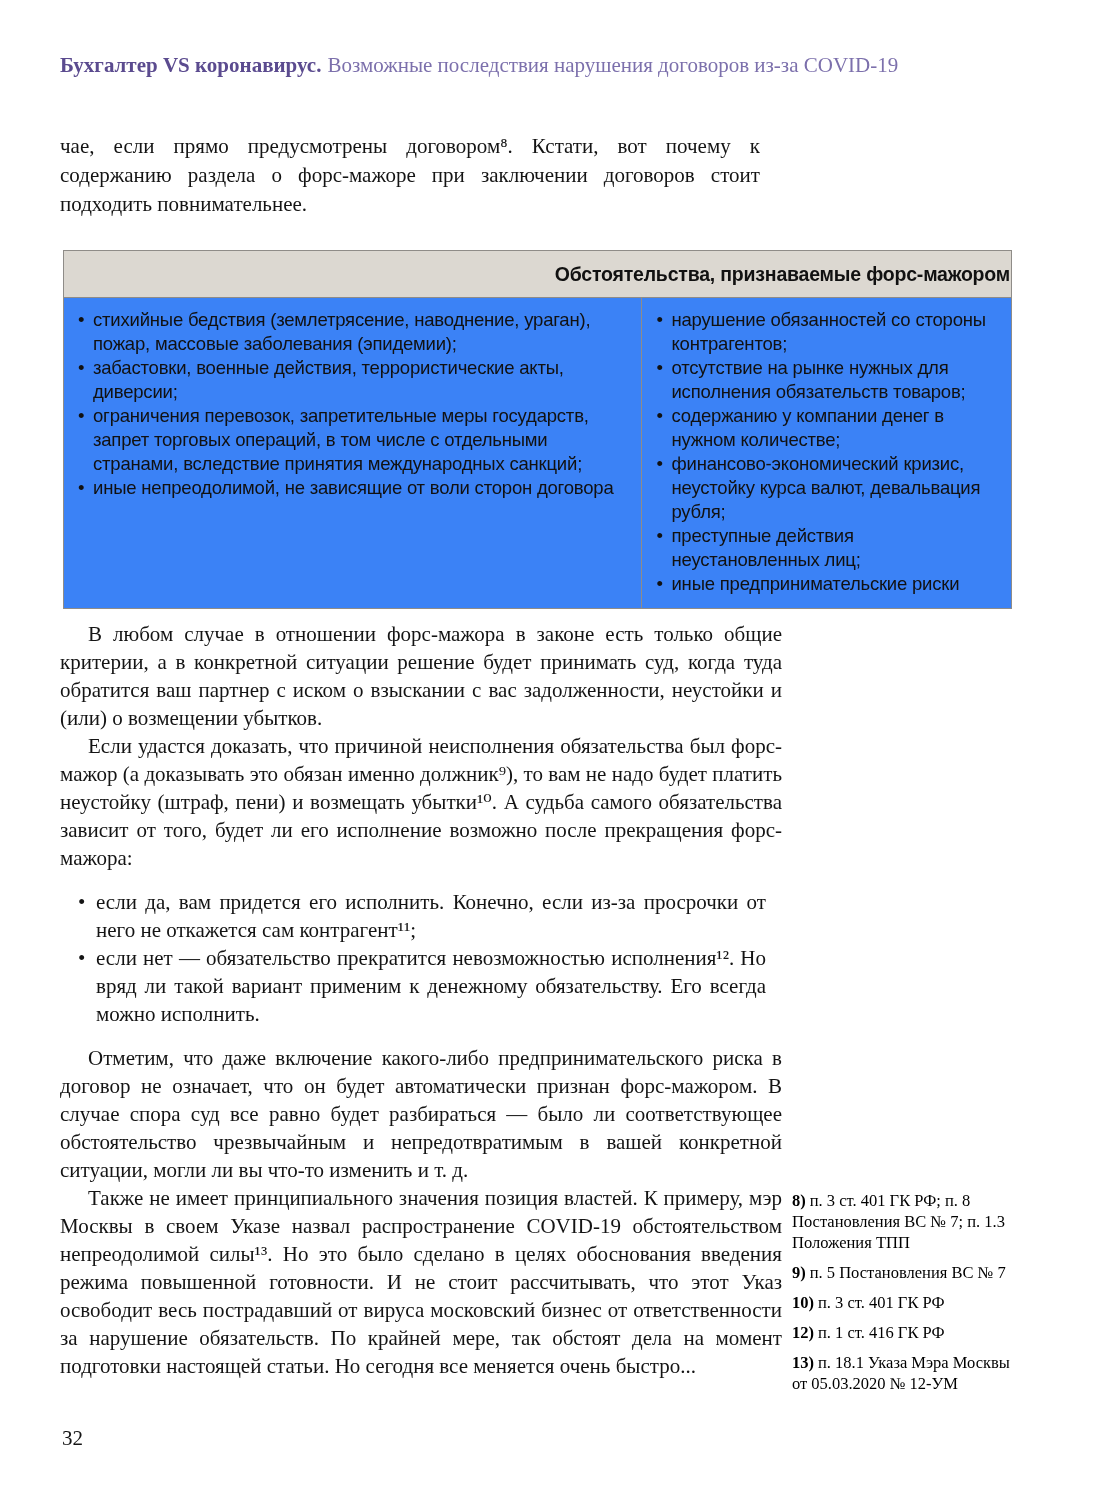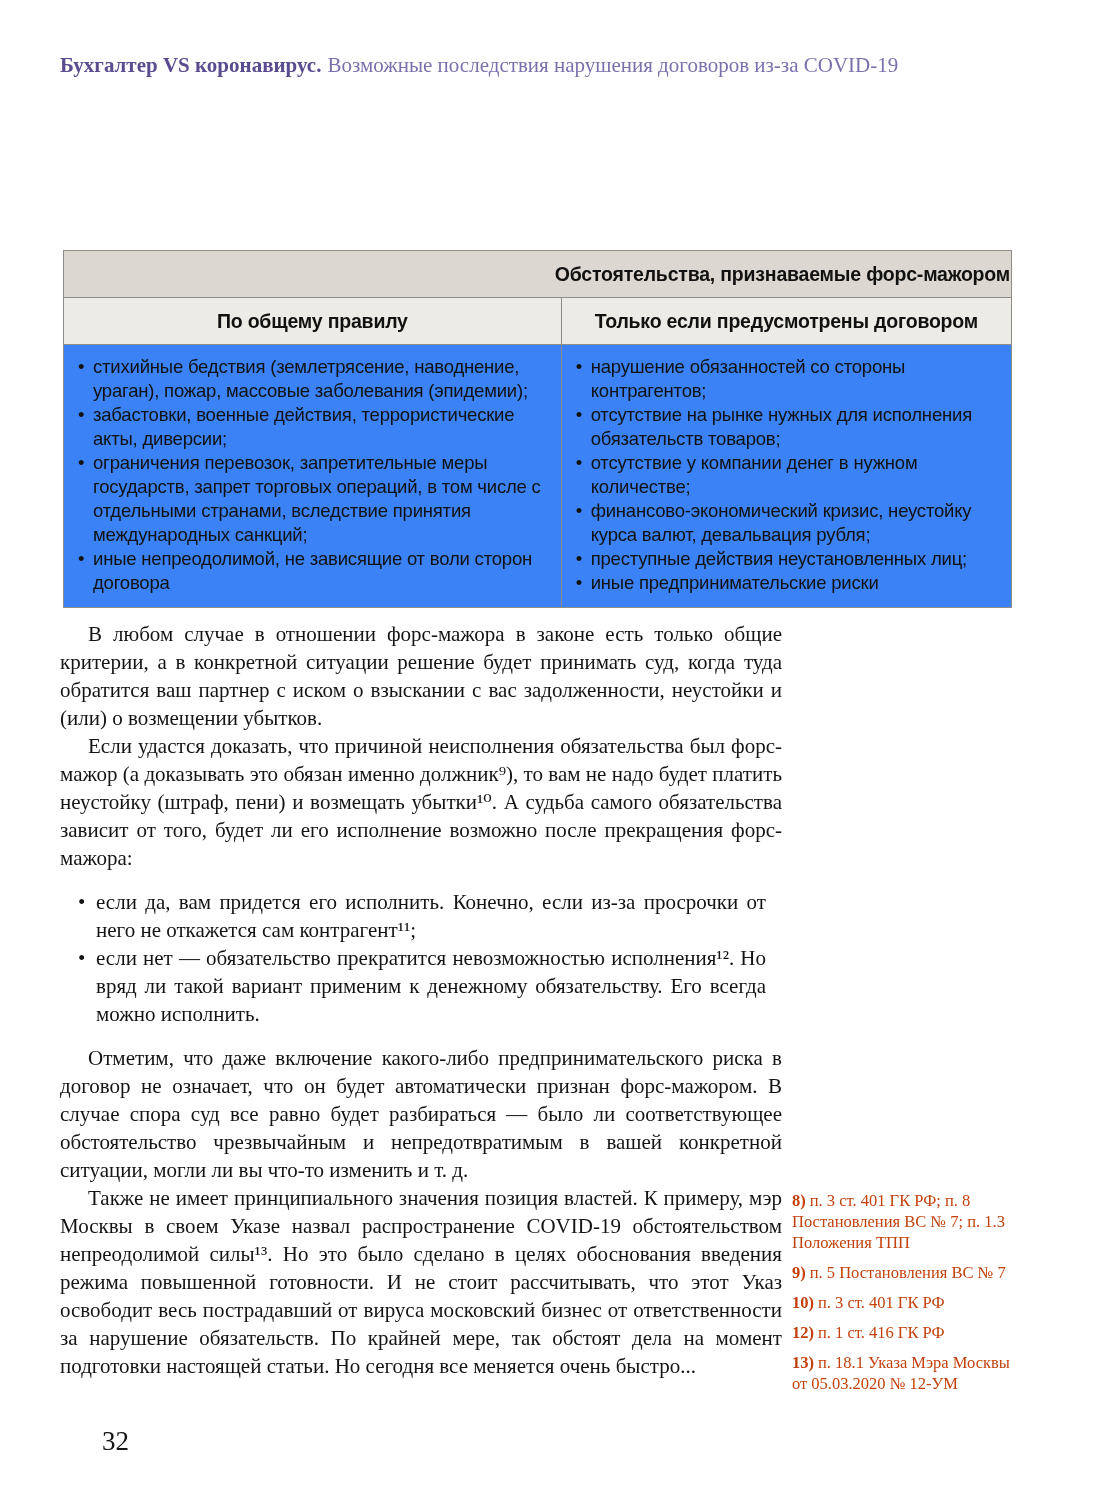--- a/index.html
+++ b/index.html
@@ -83,66 +83,62 @@
   .body-list li::before {
     content: "\2022";
     position: absolute; left: 2px; top: 0;
   }
 
   
   .footnotes {
     position: absolute;
     left: 792px; top: 1190px; width: 220px;
     font-size: 16.5px; line-height: 21px;
-    color: #c2410c;
+    color: #000000;
   }
   .fn { margin: 0 0 9px 0; }
   .fn .fn-num { font-weight: bold; margin-right: 4px; }
 
   
   .page-number {
     position: absolute;
     left: 62px; top: 1426px;
-    font-size: 27px;
-    margin-left: 40px;
+    font-size: 21px;
   }
 </style>
 </head>
 <body>
 
 <div class="page">
 
   <div class="running-head">
     <span class="rh-bold">Бухгалтер VS коронавирус.</span><span class="rh-rest">Возможные последствия нарушения договоров из-за COVID-19</span>
   </div>
 
+  <p class="intro">чае, если прямо предусмотрены договором⁸. Кстати, вот почему к содержанию раздела о форс-мажоре при заключении договоров стоит подходить повнимательнее.</p>
 
   <table class="fm-table">
     <tbody>
         <tr>
       <td class="t-title" colspan="2">Обстоятельства, признаваемые форс-мажором</td>
-    </tr>
-    <tr>
-      <td class="t-head t-col-left">По общему правилу</td>
-      <td class="t-head t-col-right">Только если предусмотрены договором</td>
     </tr>
     <tr>
       <td class="t-body">
         <ul>
           <li>стихийные бедствия (землетрясение, наводнение, ураган), пожар, массовые заболевания (эпидемии);</li>
           <li>забастовки, военные действия, террористические акты, диверсии;</li>
           <li>ограничения перевозок, запретительные меры государств, запрет торговых операций, в том числе с отдельными странами, вследствие принятия международных санкций;</li>
           <li>иные непреодолимой, не зависящие от воли сторон договора</li>
         </ul>
       </td>
       <td class="t-body">
         <ul>
           <li>нарушение обязанностей со стороны контрагентов;</li>
           <li>отсутствие на рынке нужных для исполнения обязательств товаров;</li>
-          <li>отсутствие у компании денег в нужном количестве;</li>
+          <li>содержанию у компании денег в нужном количестве;</li>
           <li>финансово-экономический кризис, неустойку курса валют, девальвация рубля;</li>
           <li>преступные действия неустановленных лиц;</li>
           <li>иные предпринимательские риски</li>
         </ul>
       </td>
     </tr>
   </tbody>
     </table>
 
   <div class="main">

